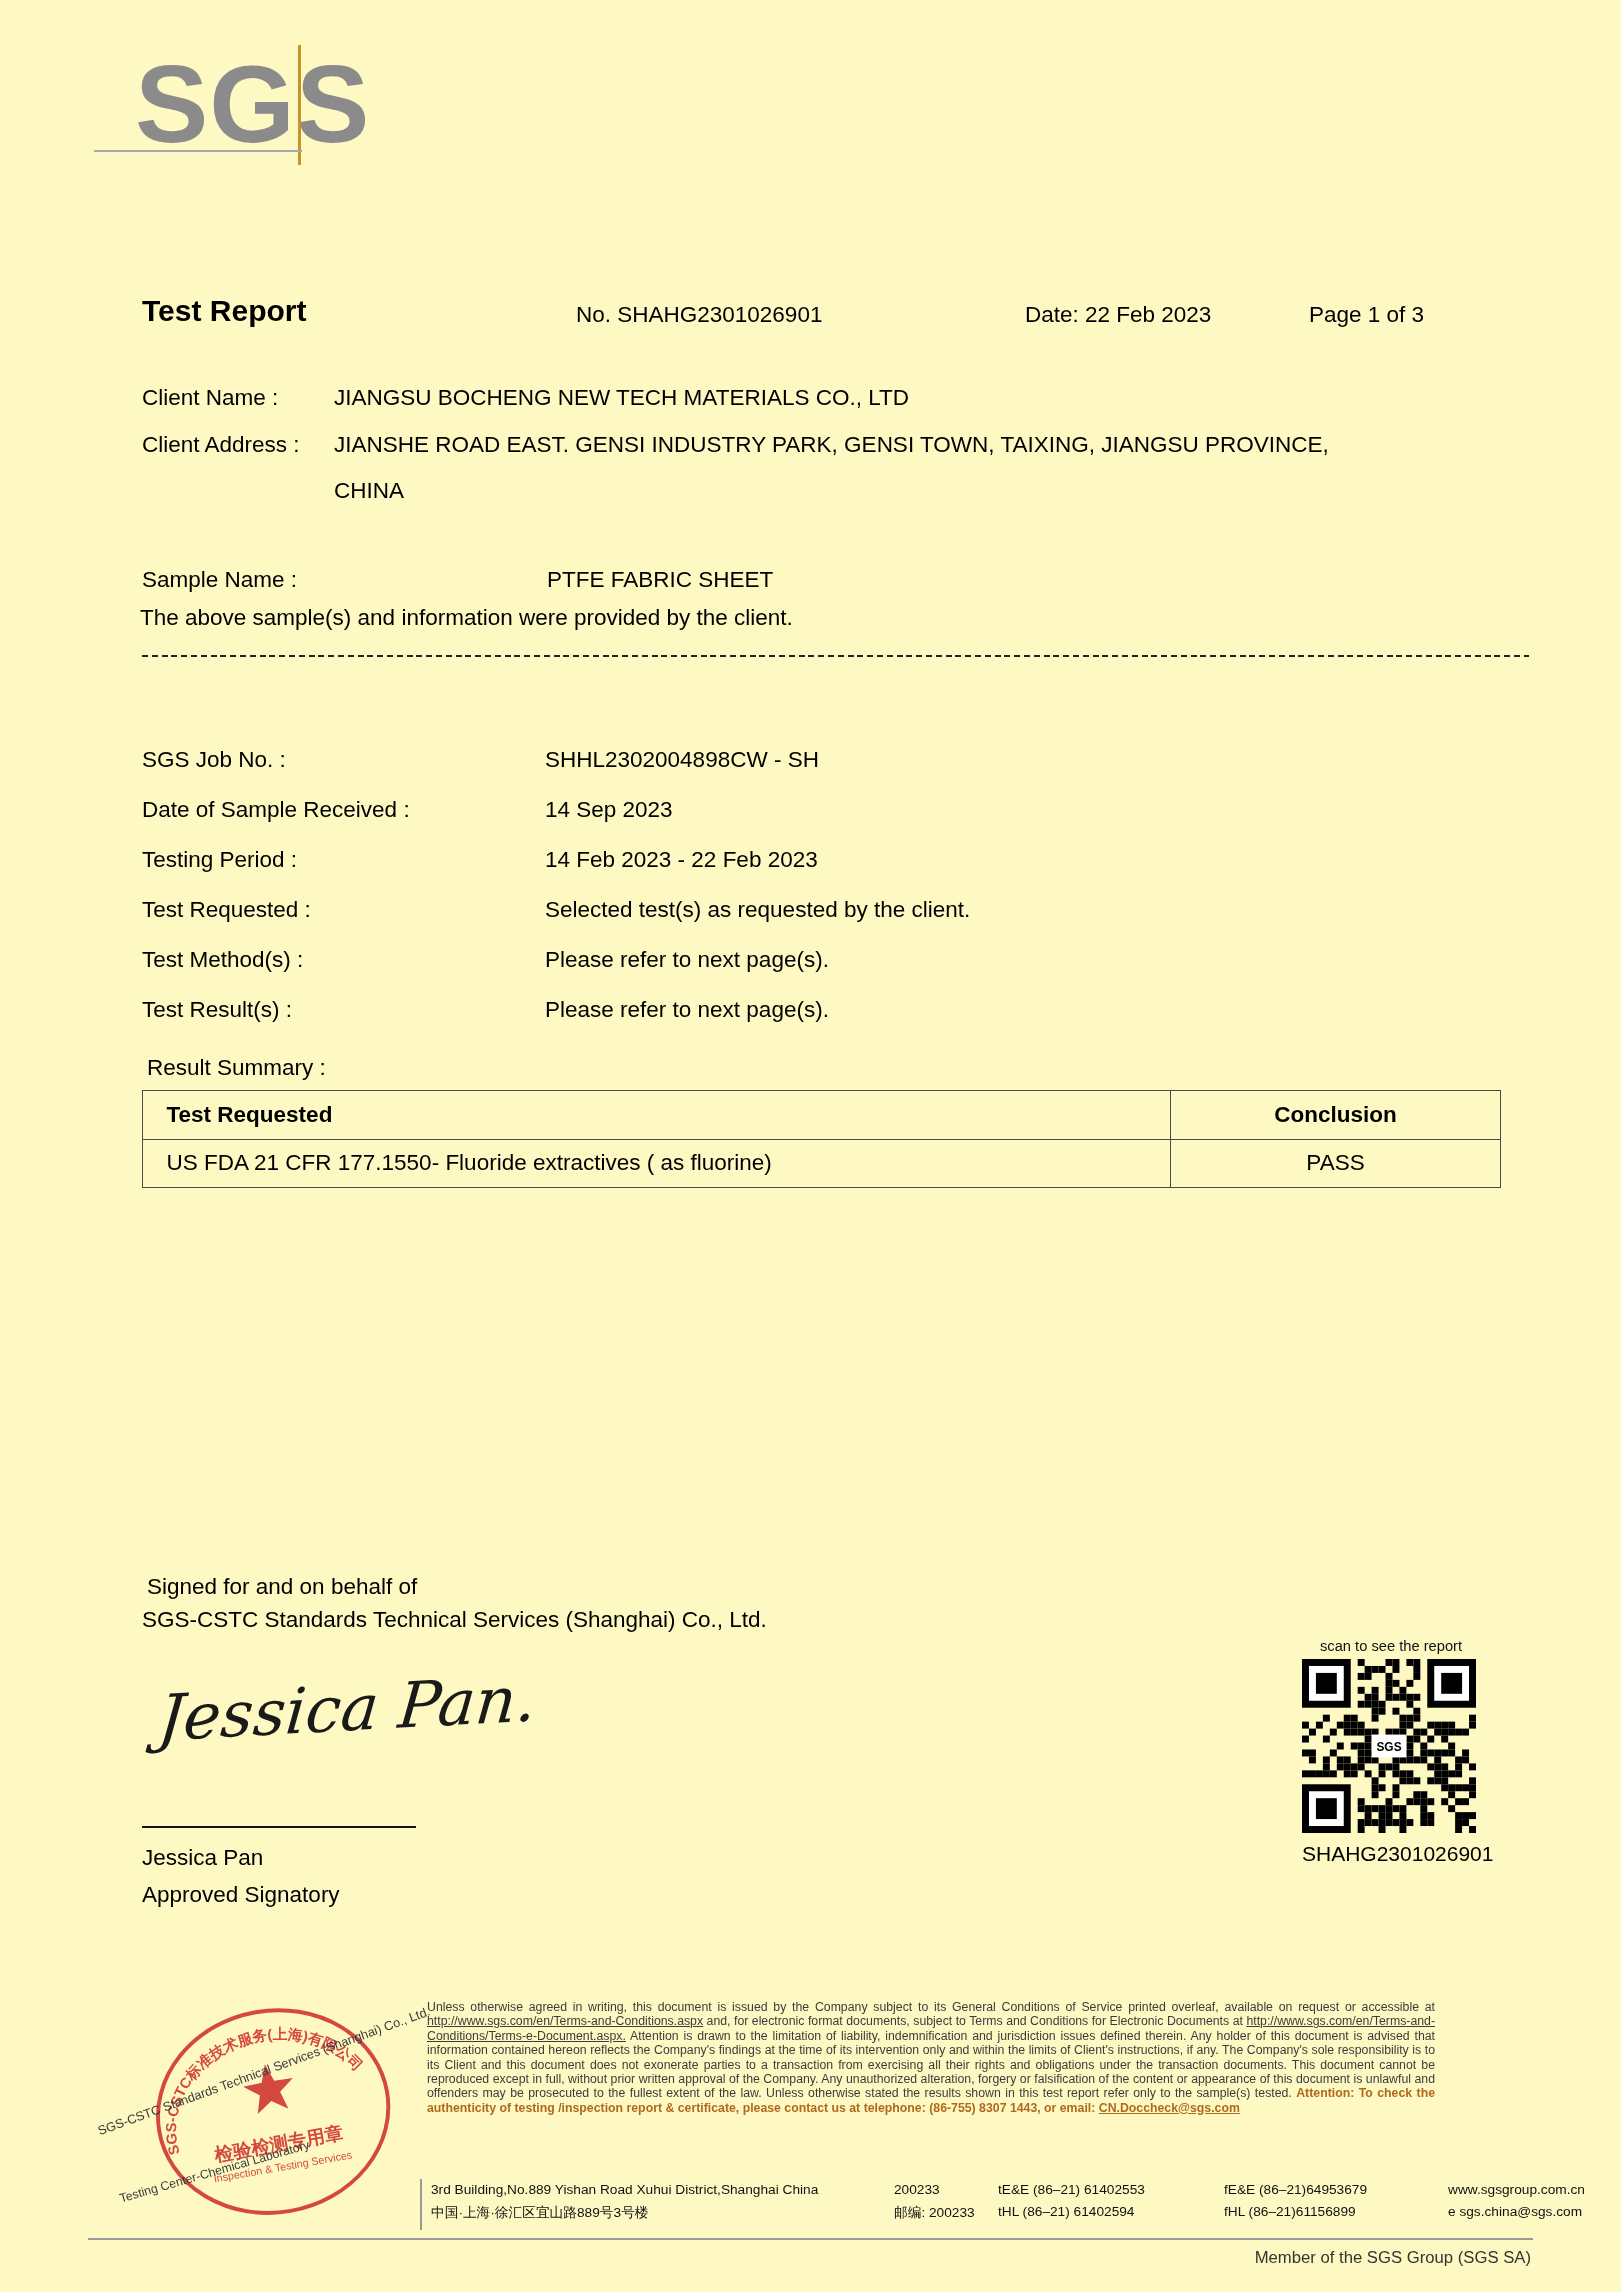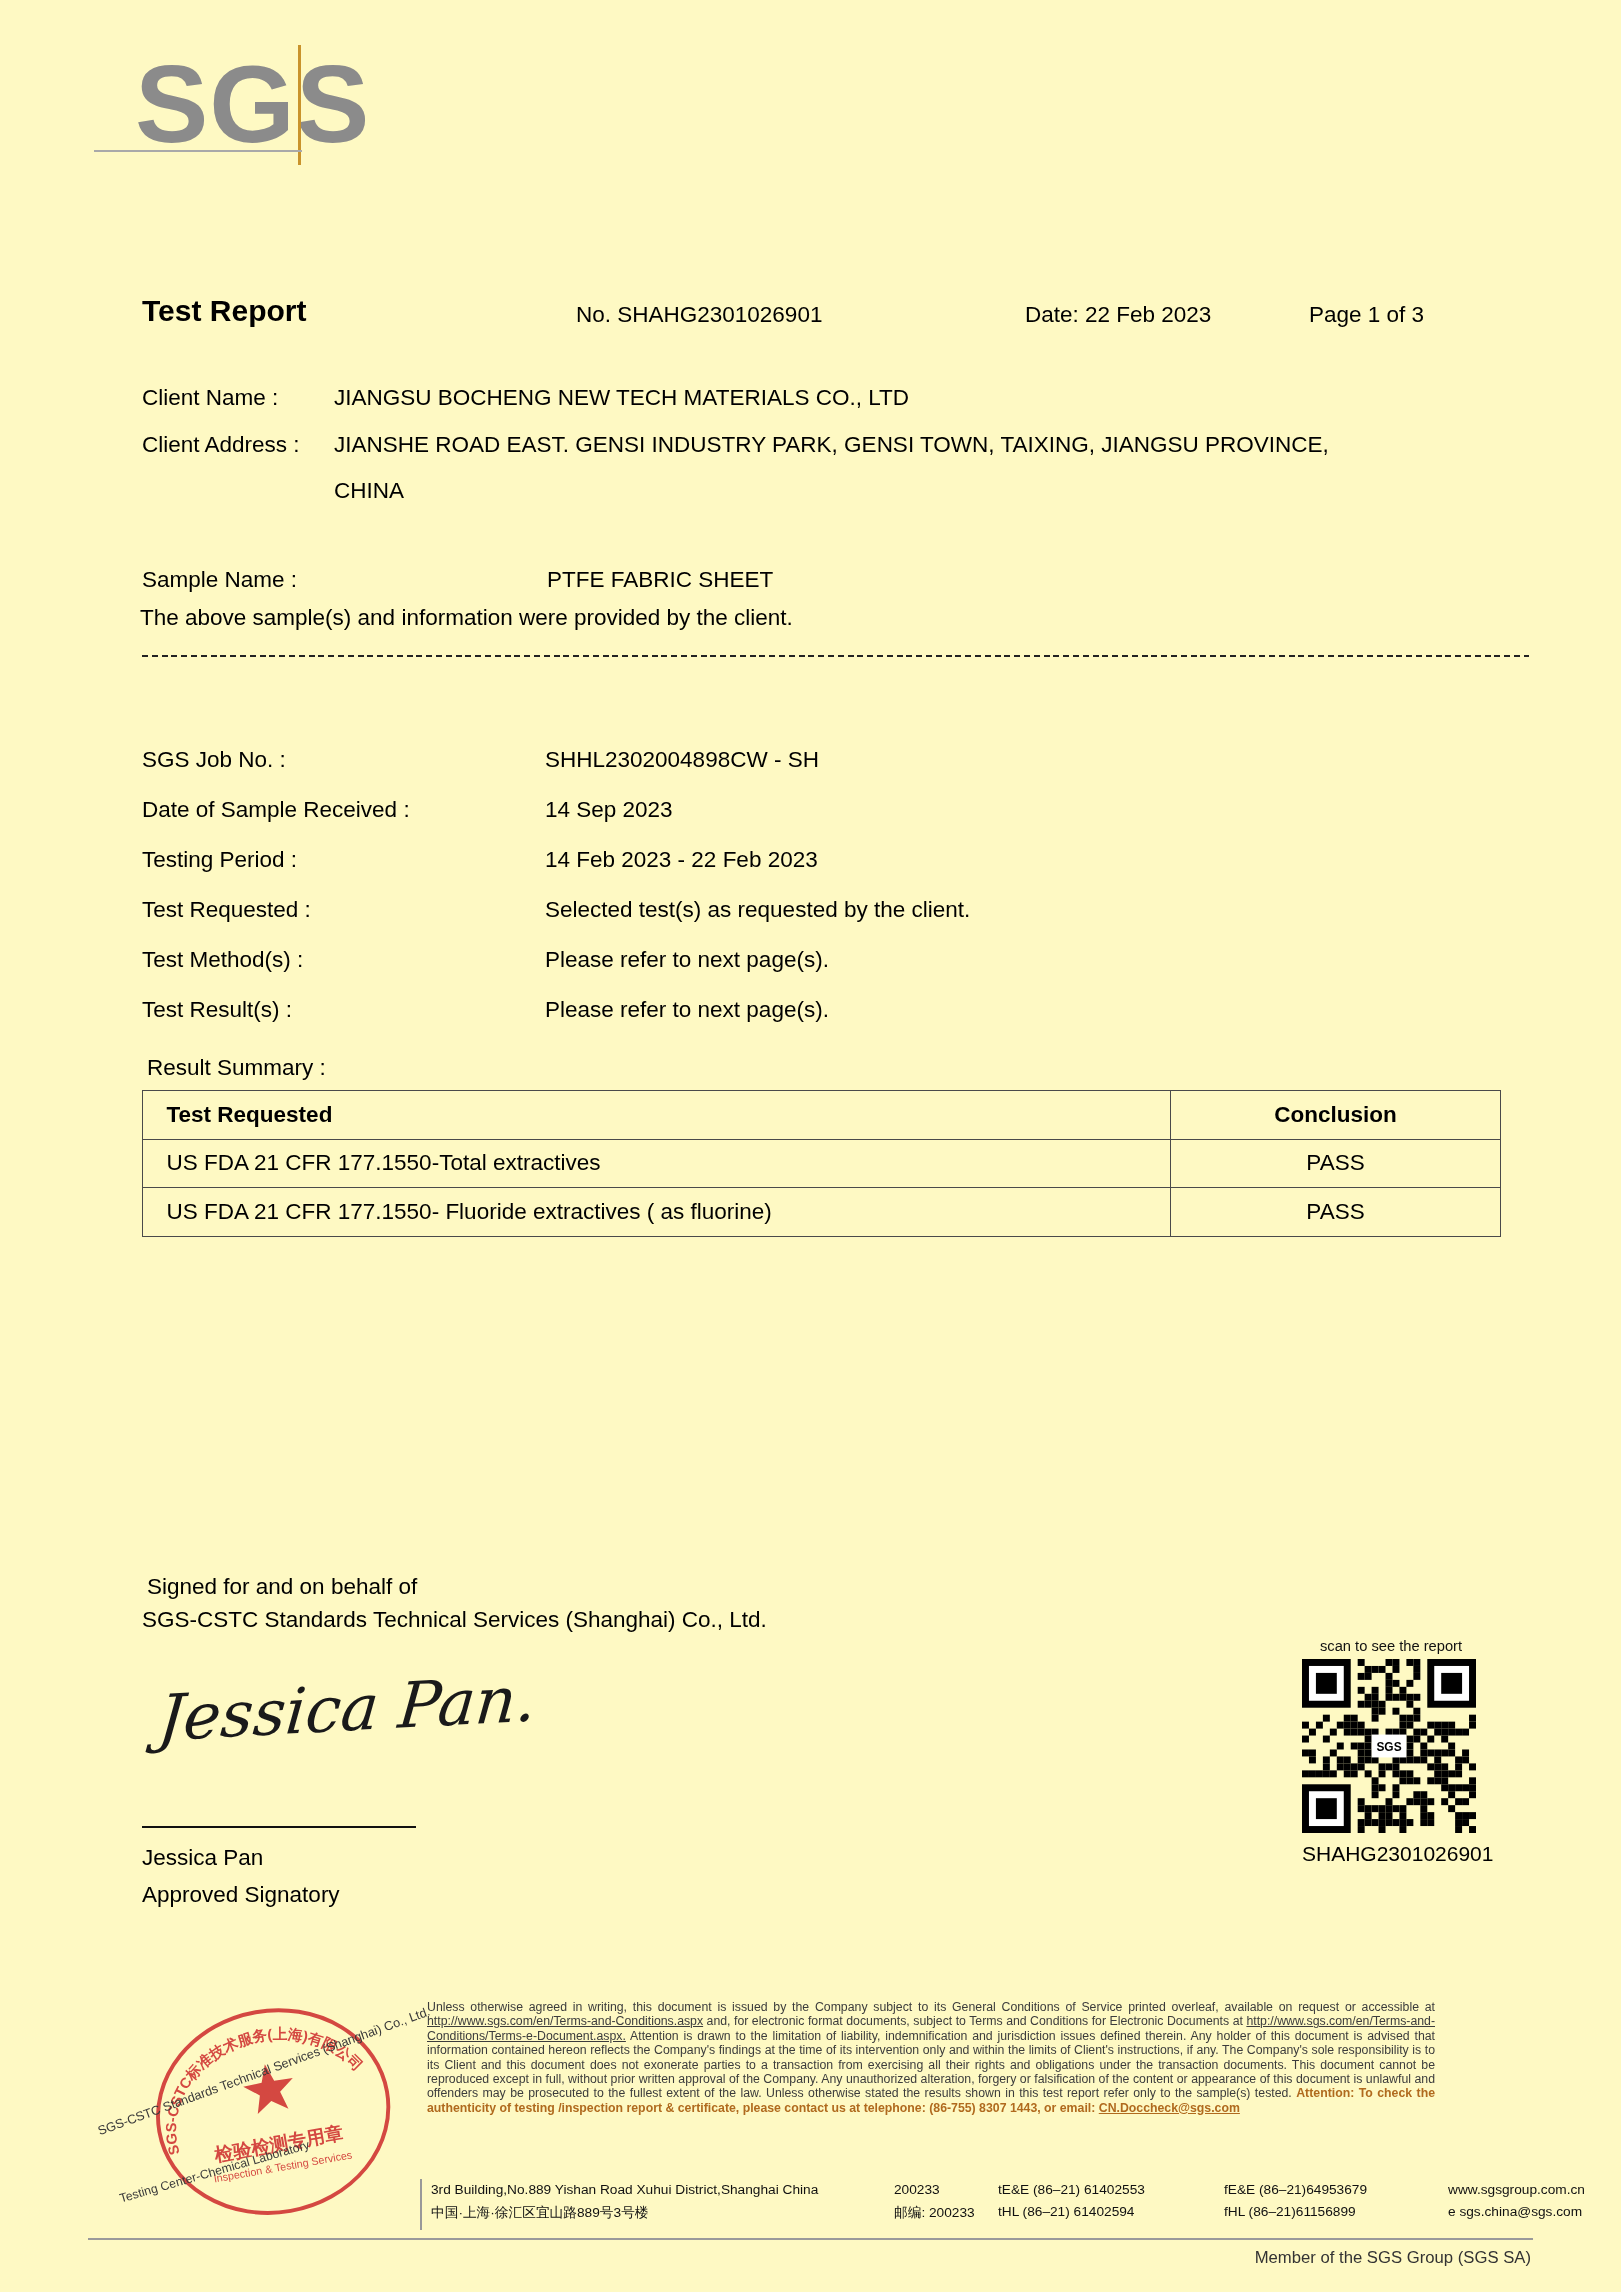--- a/index.html
+++ b/index.html
@@ -126,24 +126,20 @@
   <div class="abs rs-title">Result Summary :</div>
   <div class="tbl-wrap">
     <table class="results">
       <thead>
         <tr>
           <th>Test Requested</th>
           <th class="col-conclusion">Conclusion</th>
         </tr>
       </thead>
       <tbody>
-        <tr>
-          <td>US FDA 21 CFR 177.1550-Total extractives</td>
-          <td class="pass">PASS</td>
-        </tr>
         <tr>
           <td>US FDA 21 CFR 177.1550- Fluoride extractives ( as fluorine)</td>
           <td class="pass">PASS</td>
         </tr>
       </tbody>
     </table>
   </div>
 
   <div class="abs sgn-1">Signed for and on behalf of</div>
   <div class="abs sgn-2">SGS-CSTC Standards Technical Services (Shanghai) Co., Ltd.</div>

